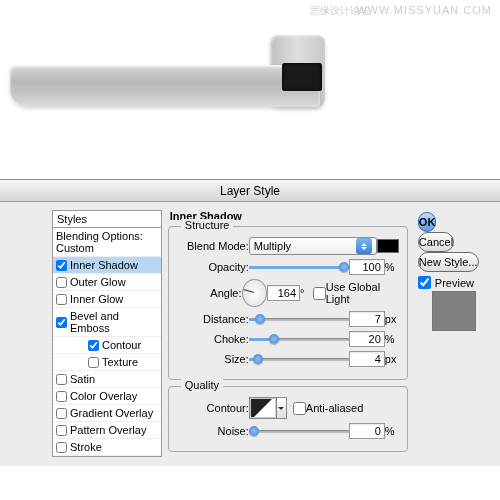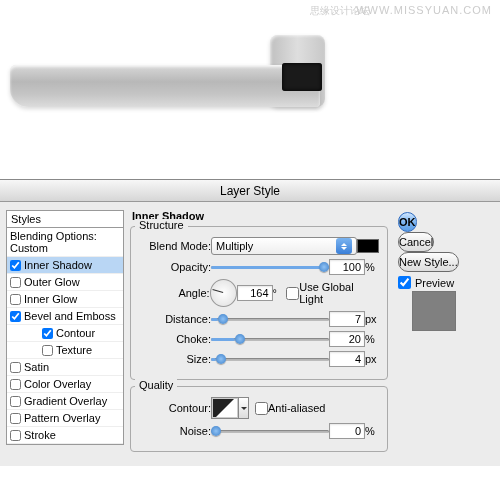--- a/index.html
+++ b/index.html
@@ -7,30 +7,30 @@
 .top-area { width: 500px; height: 170px; background: #fff; position: relative; }
 .watermark { position: absolute; top: 4px; right: 8px; color: #ccc; font-size: 11px; letter-spacing: 1px; }
 .watermark-cn { position: absolute; top: 4px; right: 130px; color: #ccc; font-size: 10px; }
 .render { position: absolute; top: 35px; left: 10px; width: 350px; height: 75px; }
 .render-body { position: absolute; left: 0; top: 30px; width: 310px; height: 42px; background: linear-gradient(#d8d8d8, #b8b8b8 40%, #c5c5c5 70%, #dcdcdc); border-radius: 6px 4px 4px 18px; box-shadow: inset 0 2px 3px rgba(255,255,255,.8), 0 2px 4px rgba(0,0,0,.15); }
 .render-neck { position: absolute; left: 260px; top: 0; width: 55px; height: 72px; background: linear-gradient(90deg,#c0c0c0,#dedede 50%,#c8c8c8); border-radius: 8px; box-shadow: inset 1px 1px 3px rgba(255,255,255,.7), 0 2px 4px rgba(0,0,0,.15); }
 .render-screen { position: absolute; left: 272px; top: 28px; width: 40px; height: 28px; background: #1a1a1a; border-radius: 3px; box-shadow: inset 0 0 4px #000; }
 .dialog { position: absolute; top: 179px; left: 0; width: 500px; background: #ececec; border-top: 1px solid #888; }
 .titlebar { height: 22px; background: linear-gradient(#f7f7f7,#d6d6d6); border-bottom: 1px solid #999; text-align: center; line-height: 22px; font-size: 12px; }
 .dlg-body { display: flex; padding: 8px 0 8px 6px; }
-.styles-col { width: 118px; }
+.styles-col { width: 118px; margin-left: 46px; }
 .styles-head { background: #fff; border: 1px solid #999; padding: 2px 4px; border-bottom: none; }
 .styles-list { background: #fff; border: 1px solid #999; }
 .srow { padding: 2px 3px; display: flex; align-items: center; gap: 3px; border-bottom: 1px solid #eee; }
 .srow input[type=checkbox] { width: 11px; height: 11px; }
 .srow.sel { background: #b9d6f4; }
 .srow.indent { padding-left: 35px; }
 .center-col { width: 270px; padding: 0 6px; }
 .fieldset { border: 1px solid #aaa; border-radius: 4px; padding: 6px 8px 8px; margin-bottom: 6px; position: relative; }
-.legend { position: absolute; top: -8px; left: 4px; background: #ececec; padding: 0 4px; text-align: right; }
+.legend { position: absolute; top: -8px; left: 12px; background: #ececec; padding: 0 4px; text-align: right; }
 .row { display: flex; align-items: center; margin: 4px 0; }
 .lbl { width: 72px; text-align: right; }
 .select { flex: 1; height: 18px; background: linear-gradient(#fff,#eee); border: 1px solid #8a8a8a; border-radius: 3px; display: flex; align-items: center; padding: 0 4px; justify-content: space-between; }
 .select-end { width: 16px; height: 16px; background: linear-gradient(#7bb4f0,#3a7fd8); border-radius: 3px; display: flex; flex-direction: column; align-items: center; justify-content: center; gap: 1px; }
 .tri-up { width:0;height:0;border-left:3px solid transparent;border-right:3px solid transparent;border-bottom:3px solid #fff; }
 .tri-down { width:0;height:0;border-left:3px solid transparent;border-right:3px solid transparent;border-top:3px solid #fff; }
 .swatch { width: 22px; height: 14px; border: 1px solid #666; }
 .slider { flex: 1; height: 14px; position: relative; }
 .track { position: absolute; top: 6px; left: 0; right: 0; height: 3px; background: #bbb; border-radius: 2px; box-shadow: inset 0 1px 1px rgba(0,0,0,.3); }
 .fill { position: absolute; top: 6px; left: 0; height: 3px; background: #6fa8e8; border-radius: 2px; }

